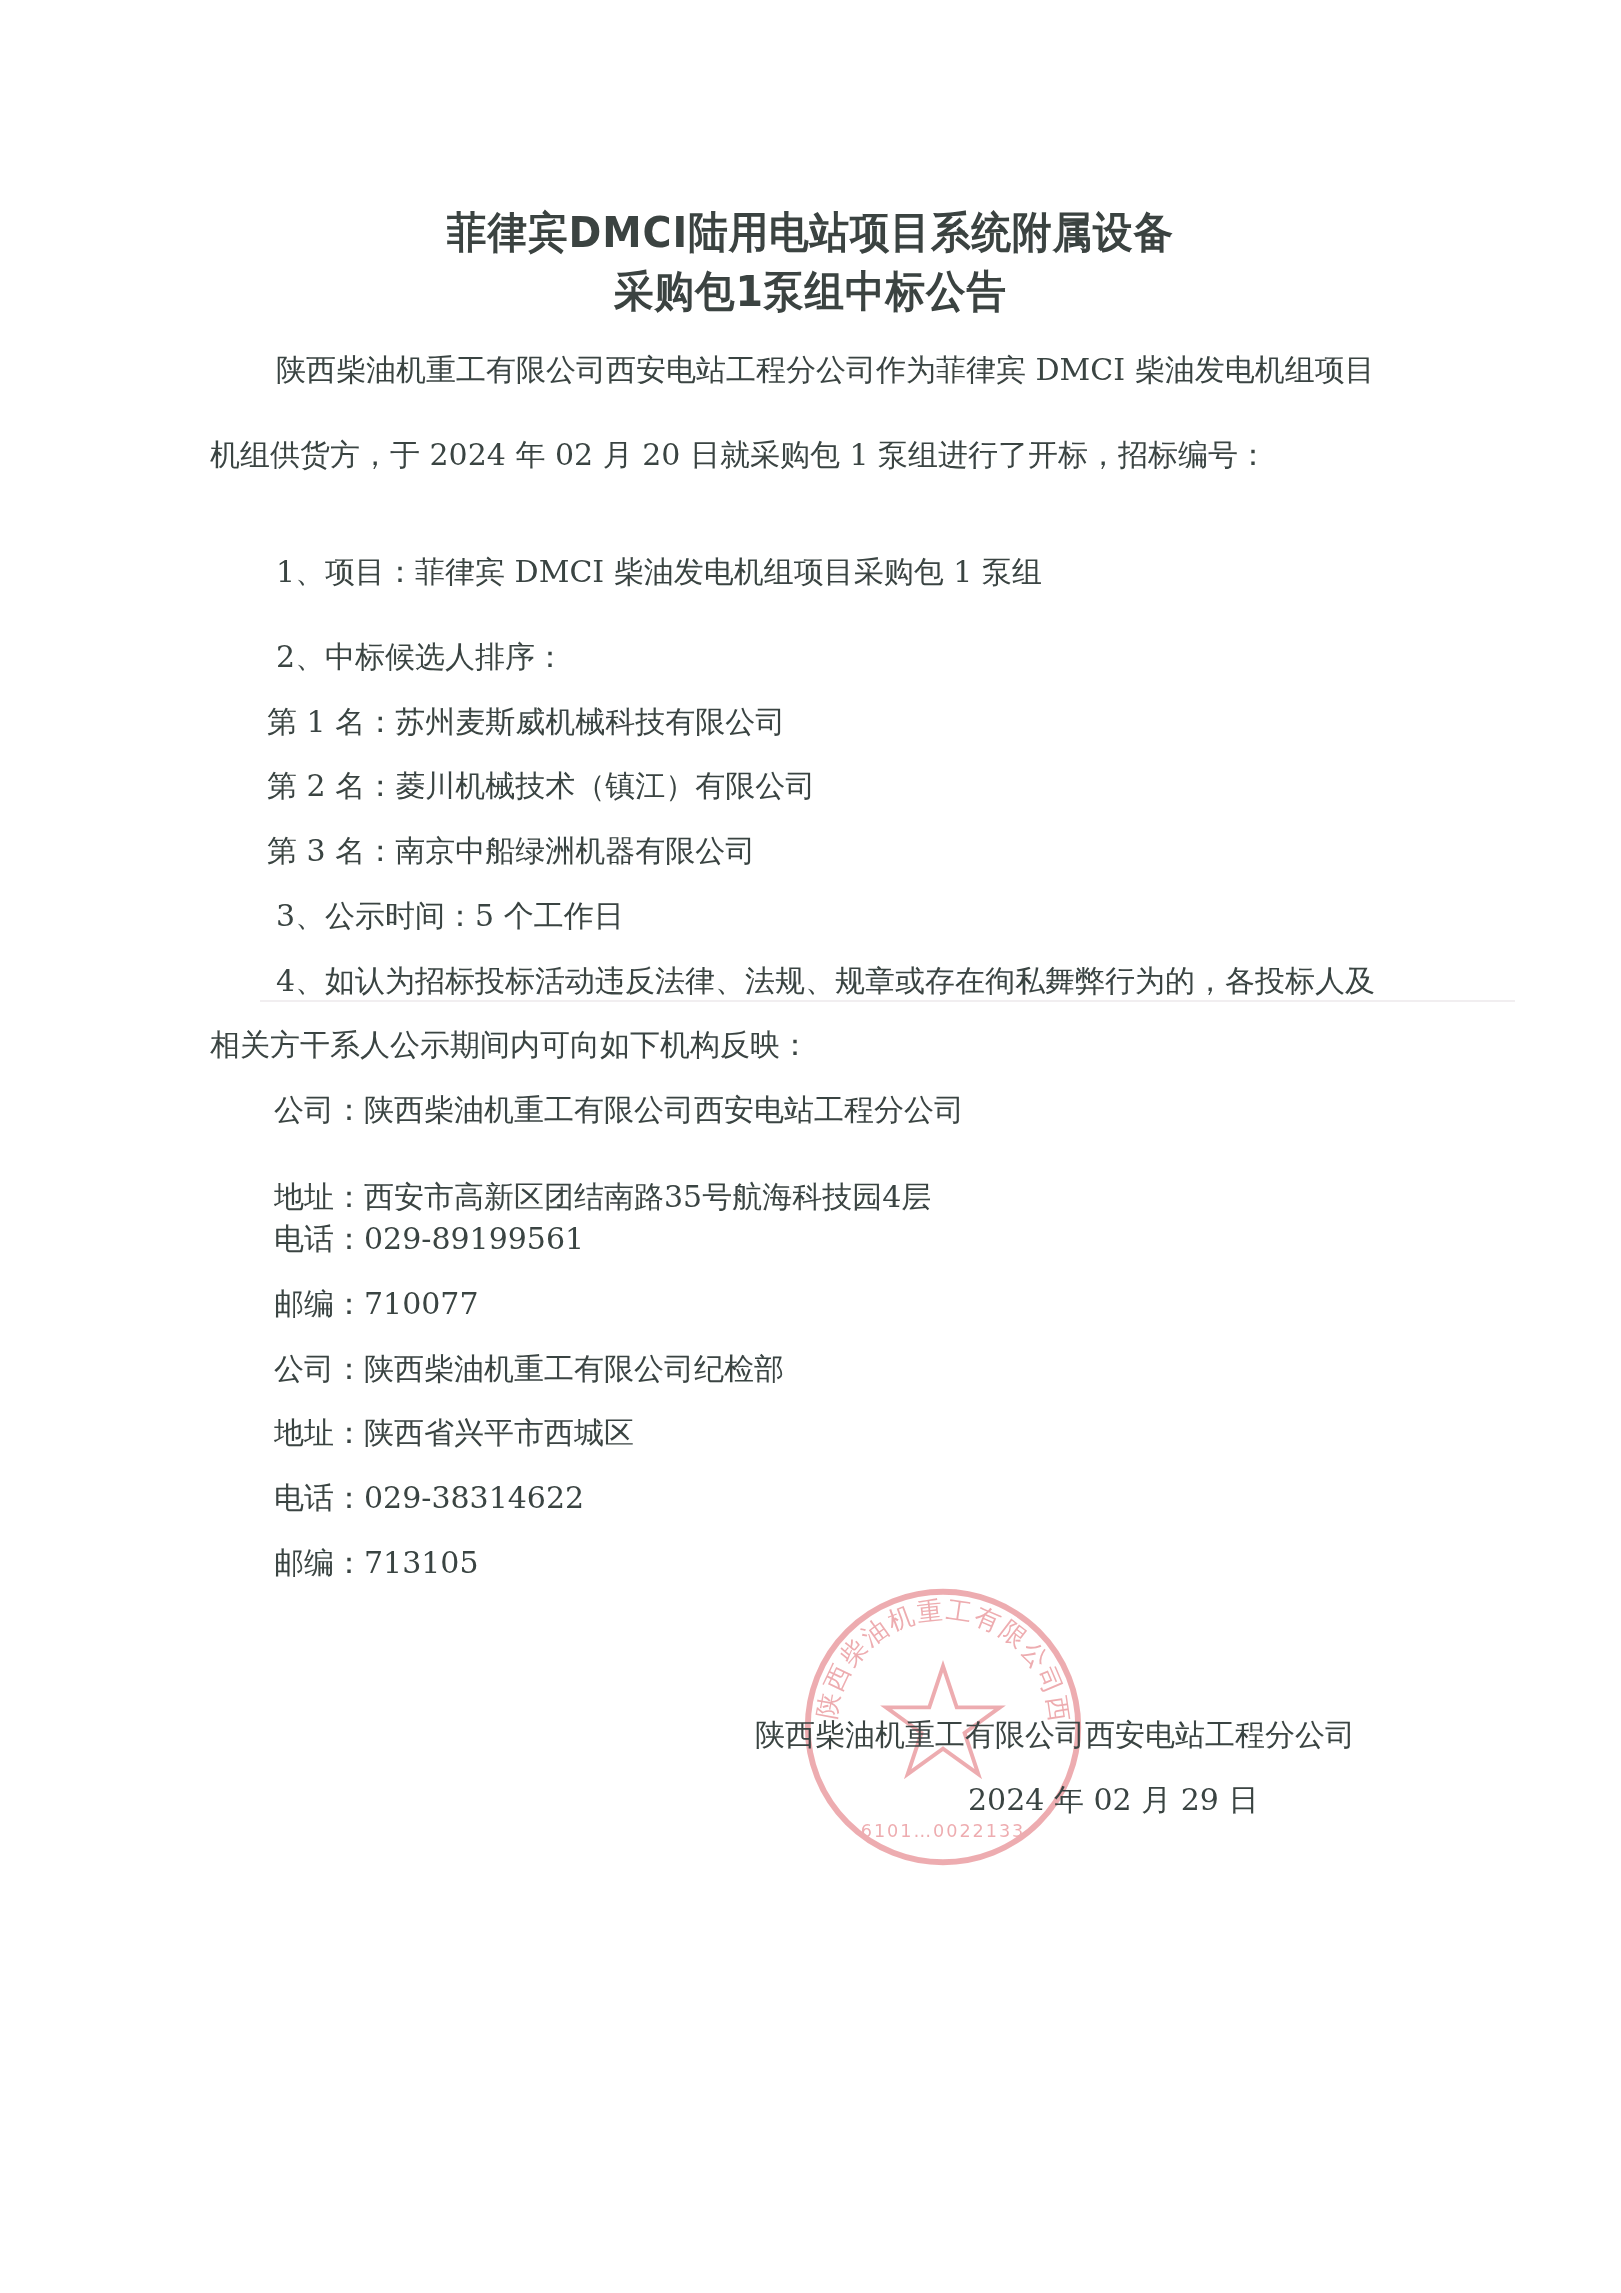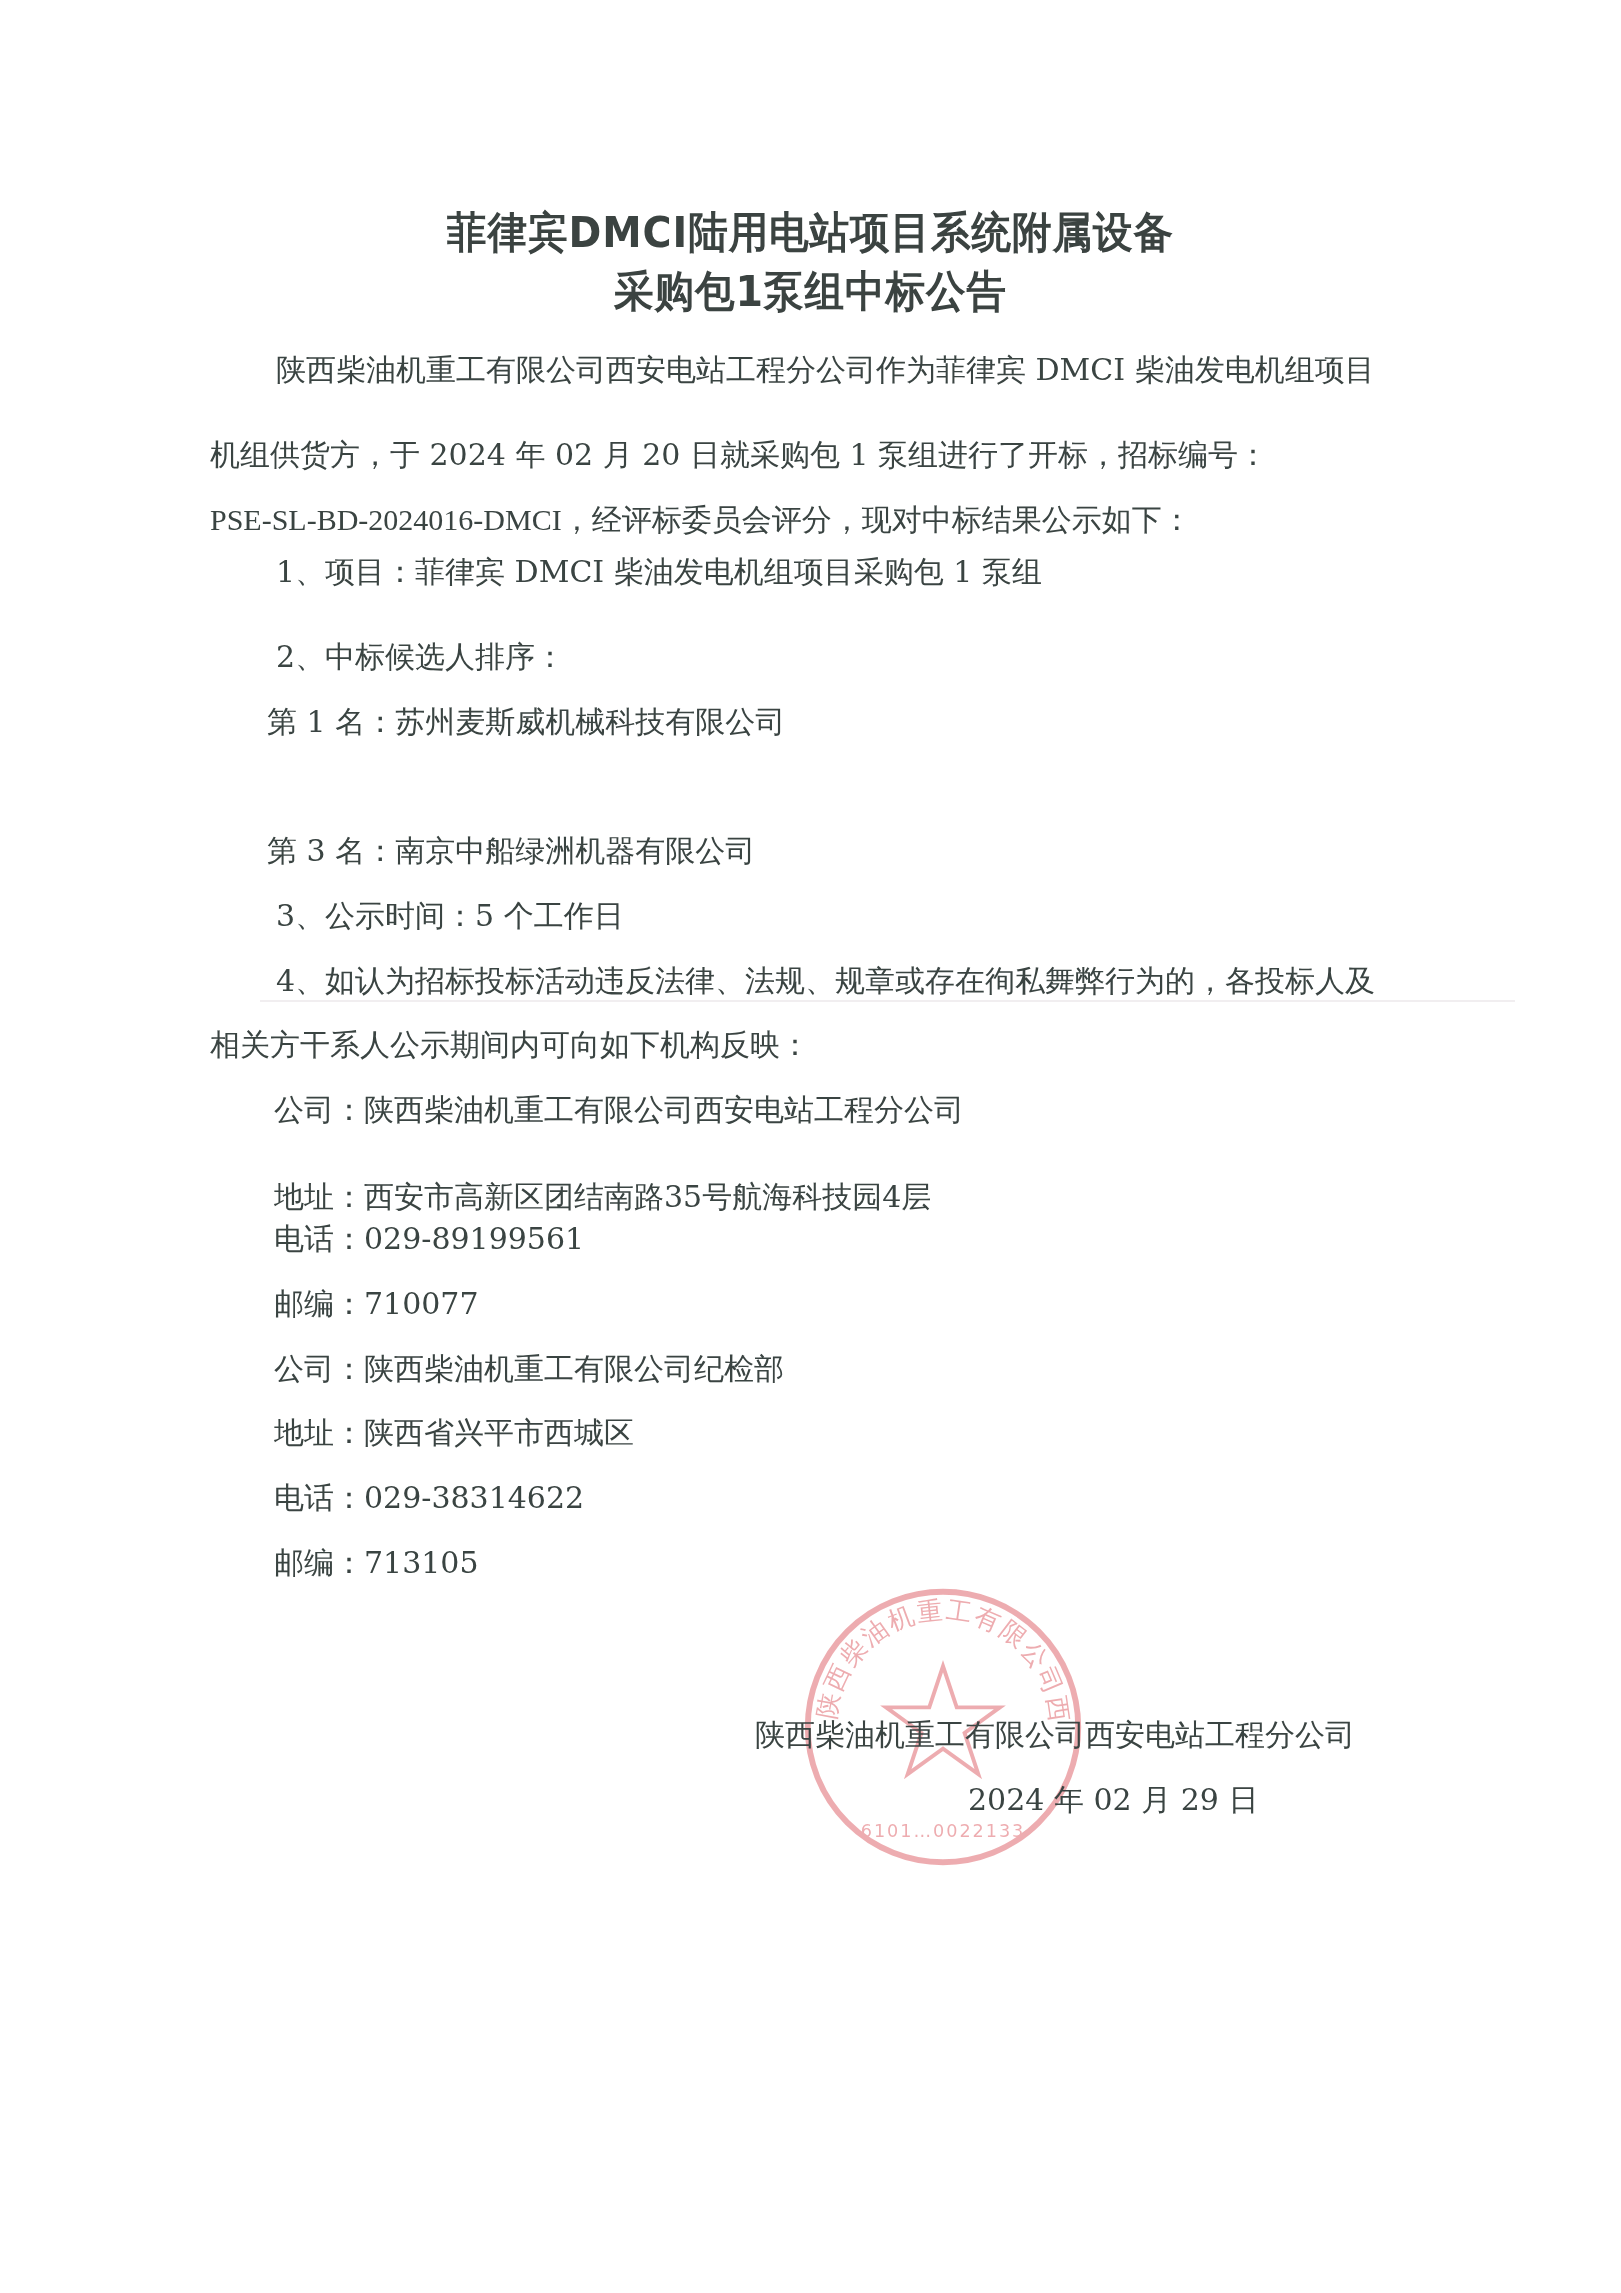--- a/index.html
+++ b/index.html
@@ -59,27 +59,29 @@
 </head>
 <body>
 
 <div class="page">
 
   <div class="title l1">菲律宾DMCI陆用电站项目系统附属设备</div>
   <div class="title l2">采购包1泵组中标公告</div>
 
   <div class="line" style="left:276px; top:350px;">陕西柴油机重工有限公司西安电站工程分公司作为菲律宾 DMCI 柴油发电机组项目</div>
   <div class="line" style="left:210px; top:435px;">机组供货方，于 2024 年 02 月 20 日就采购包 1 泵组进行了开标，招标编号：</div>
-  <div class="line mono" style="left:210px; top:500px;">PSE-SL-BD-2024016-DMCI，经评标委员会评分，现对中标结果公示如下：</div>
 
   <div class="line" style="left:276px; top:552px;">1、项目：菲律宾 DMCI 柴油发电机组项目采购包 1 泵组</div>
   <div class="line" style="left:276px; top:637px;">2、中标候选人排序：</div>
 
   <div class="line" style="left:267px; top:702px;">
     <span>第 1 名：</span><span>苏州麦斯威机械科技有限公司</span>
+  </div>
+  <div class="line" style="left:267px; top:766px;">
+    <span>第 2 名：</span><span>菱川机械技术（镇江）有限公司</span>
   </div>
   <div class="line" style="left:267px; top:831px;">
     <span>第 3 名：</span><span>南京中船绿洲机器有限公司</span>
   </div>
 
   <div class="line" style="left:276px; top:896px;">3、公示时间：5 个工作日</div>
   <div class="line" style="left:276px; top:961px;">4、如认为招标投标活动违反法律、法规、规章或存在徇私舞弊行为的，各投标人及</div>
   <div class="line" style="left:210px; top:1025px;">相关方干系人公示期间内可向如下机构反映：</div>
 
   <div class="line" style="left:274px; top:1090px;">公司：陕西柴油机重工有限公司西安电站工程分公司</div>

